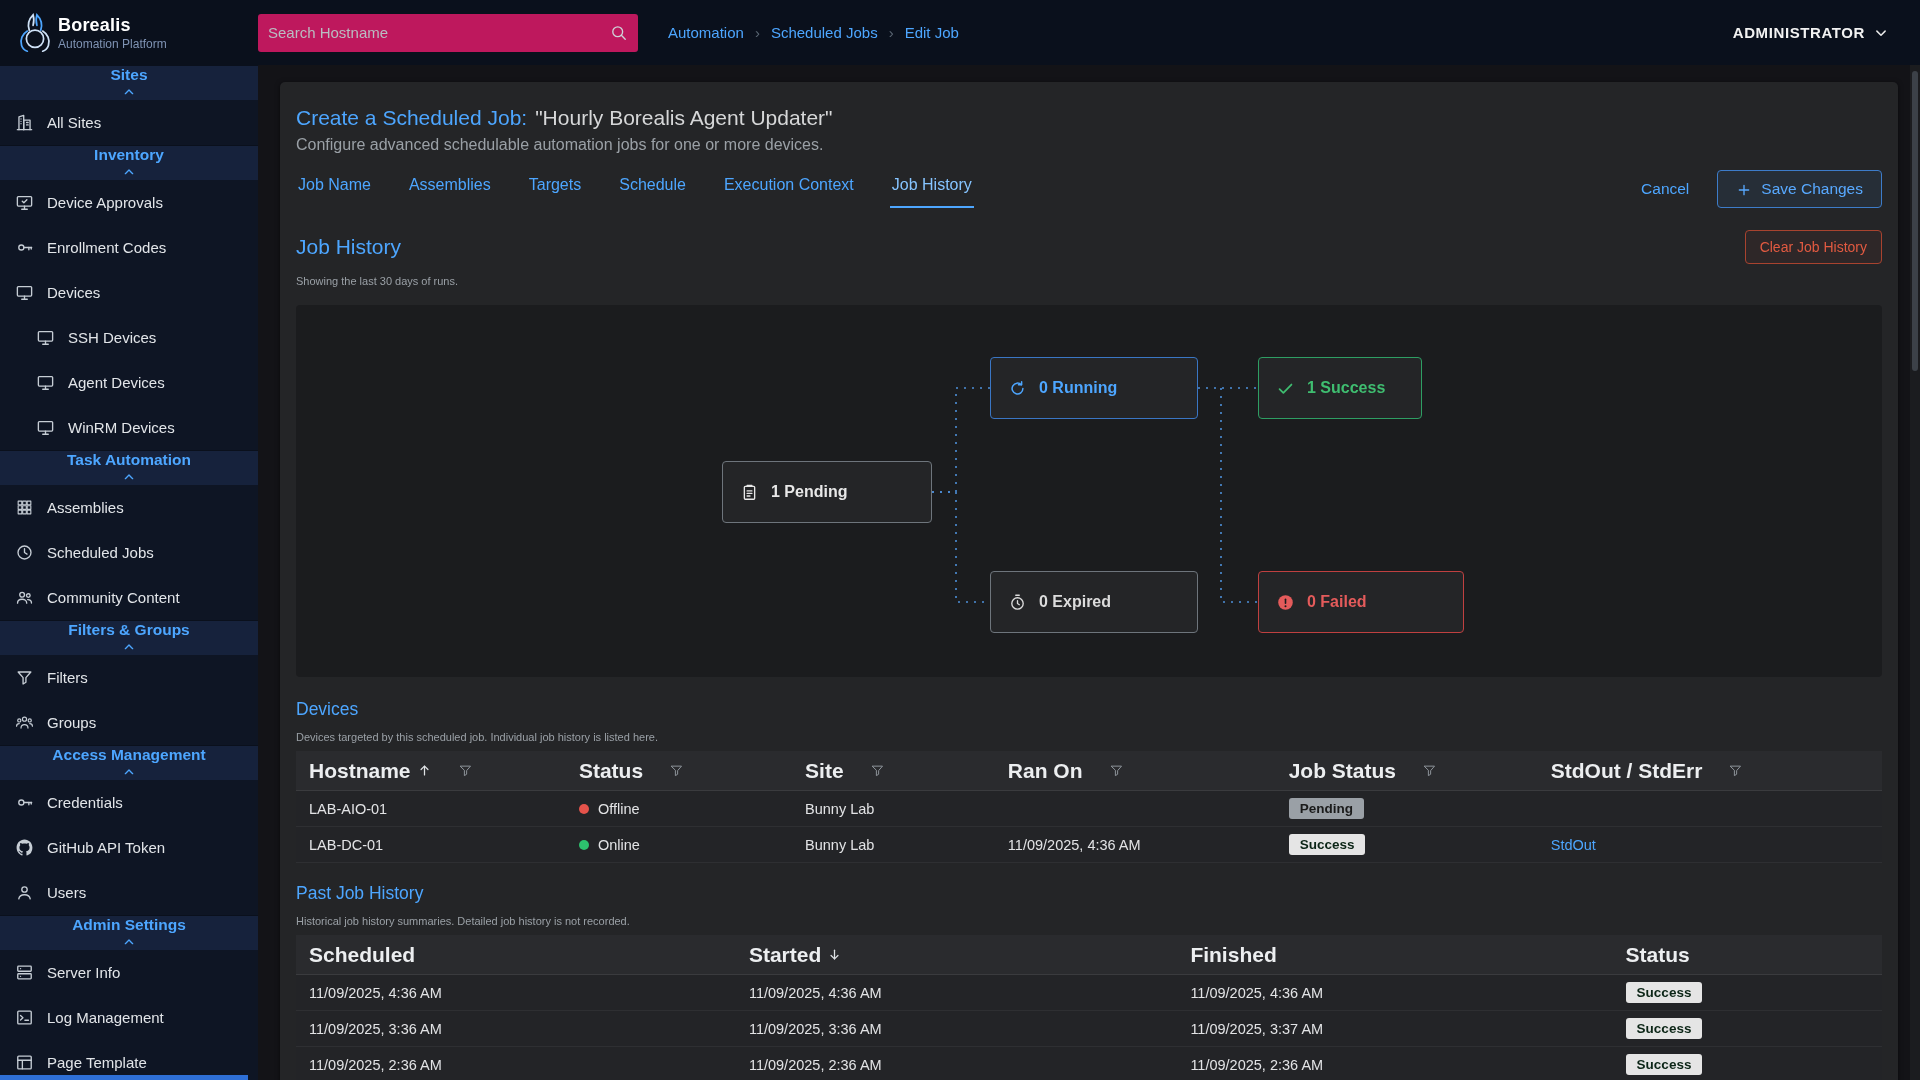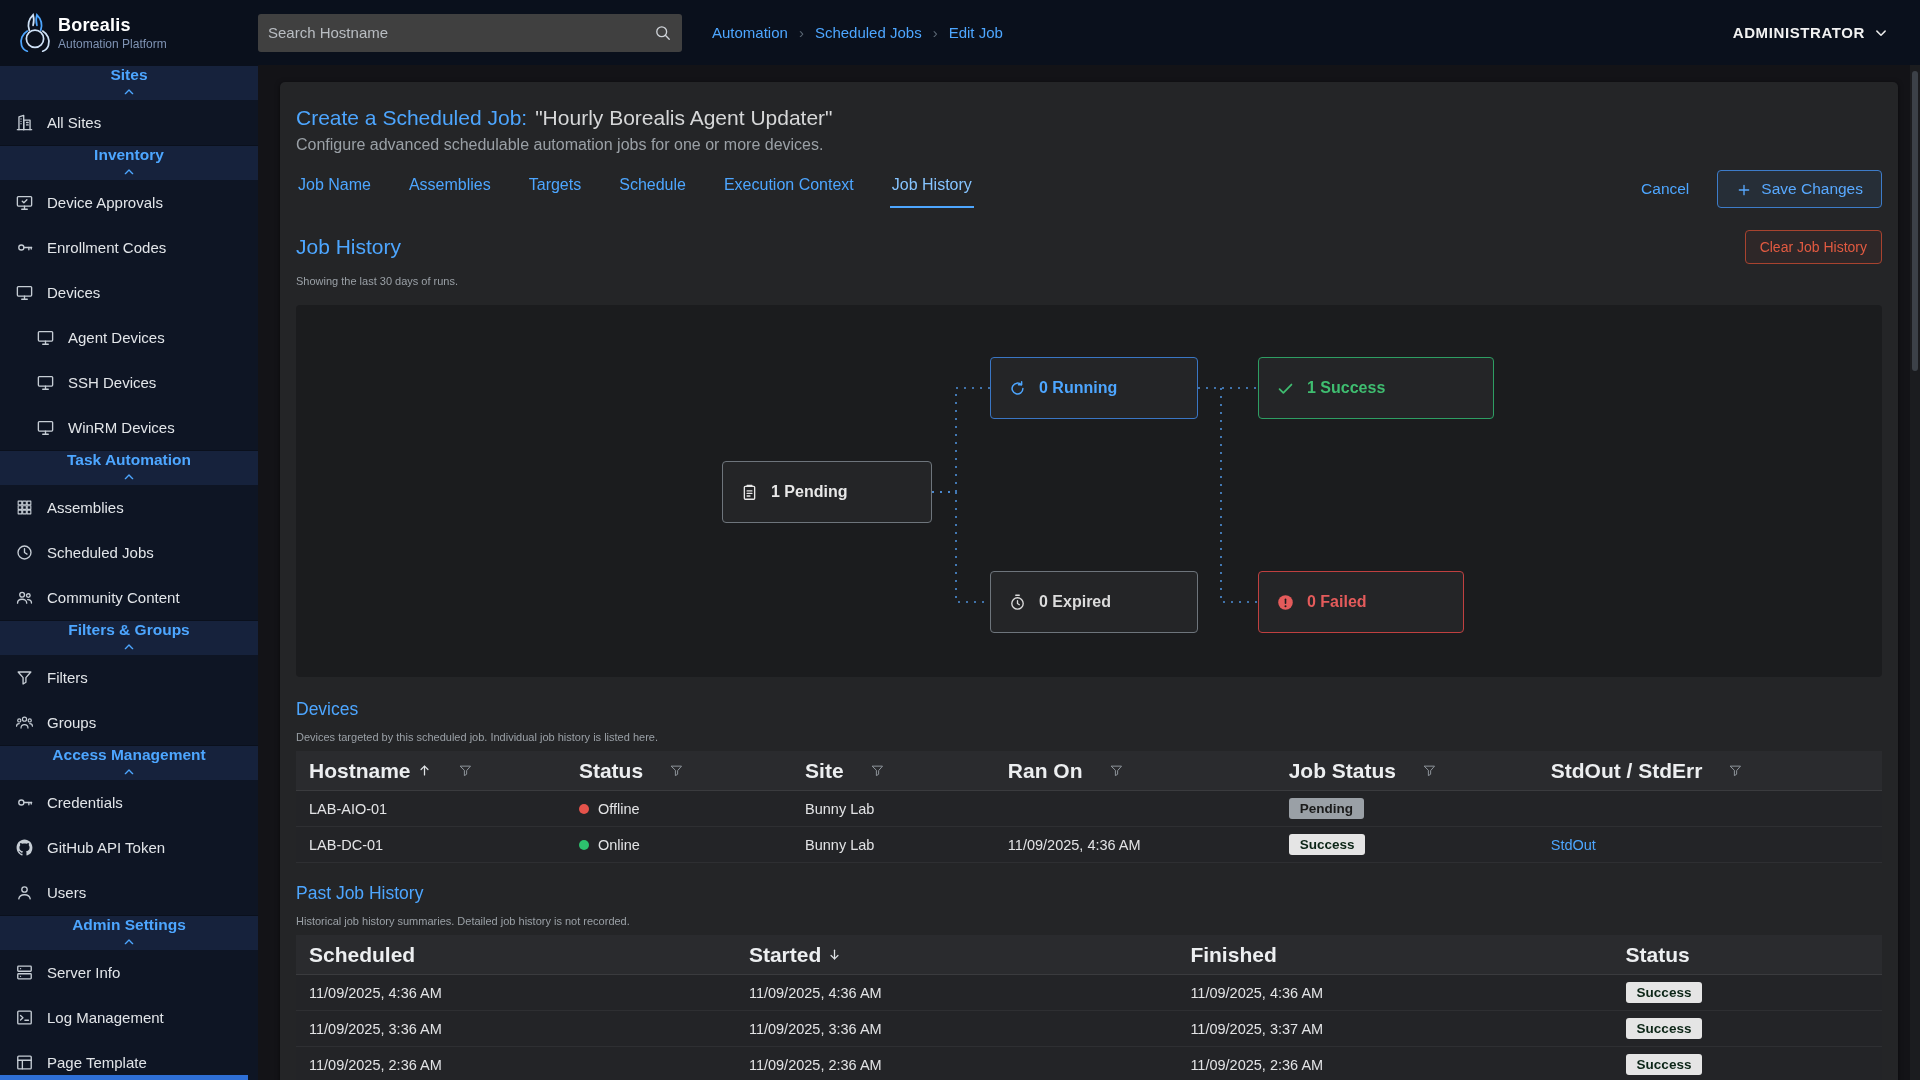--- a/index.html
+++ b/index.html
@@ -7,21 +7,21 @@
     font-family:"Liberation Sans", sans-serif; color:#e6e6e6; }
 
   
   .topbar { position:absolute; top:0; left:0; right:0; height:65px; background:#0a101c;
     display:flex; align-items:center; z-index:20; }
   .brand { width:258px; display:flex; align-items:center; padding-left:12px; flex:0 0 auto; }
   .logo { width:46px; height:46px; display:inline-flex; }
   .logo svg { width:100%; height:100%; }
   .brand-name { font-size:18px; font-weight:bold; color:#ffffff; letter-spacing:.2px; }
   .brand-sub { font-size:12px; color:#7f93b4; margin-top:1px; }
-  .search { width:424px; height:38px; background:#404040; border-radius:3px;
+  .search { width:380px; height:38px; background:#be185d; border-radius:3px;
     display:flex; align-items:center; padding:0 10px; }
   .search input { flex:1; background:transparent; border:none; outline:none; color:#dddddd;
     font-size:15px; font-family:inherit; }
   .search input::placeholder { color:#b9bdc2; }
   .icon { display:inline-flex; width:20px; height:20px; color:#c6cdd5; }
   .icon svg { width:100%; height:100%; display:block; }
   .search-ic { width:19px; height:19px; color:#cfd3d8; cursor:pointer; }
   .breadcrumb { margin-left:30px; display:flex; align-items:center; gap:11px; font-size:15px; }
   .crumb { color:#4da6ff; cursor:pointer; }
   .crumb-sep { color:#5a6673; }
@@ -69,21 +69,21 @@
   .h3.past { margin-top:20px; }
 
   
   .flow { position:relative; margin-top:18px; background:#1b1c1e; border-radius:4px; height:372px; }
   .flow svg.connectors { position:absolute; left:0; top:0; }
   .flow-box { position:absolute; display:flex; align-items:center; gap:12px; padding:0 17px;
     height:62px; background:#242527; border:1px solid; border-radius:4px; font-weight:bold; font-size:16px; }
   .flow-box .icon { width:19px; height:19px; color:inherit; }
   .flow-box.pending { border-color:#6e757c; color:#e8e8e8; left:426px; top:156px; width:210px; }
   .flow-box.running { border-color:#3a76c4; color:#4da6ff; left:694px; top:52px; width:208px; }
-  .flow-box.success { border-color:#2e9e63; color:#3fbd70; left:962px; top:52px; width:236px; }
+  .flow-box.success { border-color:#2e9e63; color:#3fbd70; left:962px; top:52px; width:164px; }
   .flow-box.expired { border-color:#6e757c; color:#dcdcdc; left:694px; top:266px; width:208px; }
   .flow-box.failed  { border-color:#c04040; color:#e45b5b; left:962px; top:266px; width:206px; }
 
   
   .tbl { margin-top:8px; }
   .thead { display:grid; align-items:center; background:#2a2b2e; height:40px; padding:0 13px;
     border-bottom:1px solid #3a3b3e; font-size:21px; font-weight:bold; color:#eceef0; }
   .trow { display:grid; align-items:center; height:36px; padding:0 13px; border-bottom:1px solid #2e2f32;
     font-size:14.5px; color:#e2e3e5; background:#232427; }
   .dev-grid  { grid-template-columns:17.3% 14.5% 13% 18% 16.8% 1fr; }
@@ -206,30 +206,30 @@
         </span>
         <span>Devices</span>
       </div>
       <div class="sb-item indent">
         <span class="icon">
           <svg viewBox="0 0 24 24" fill="none" stroke="currentColor" stroke-width="1.7" stroke-linecap="round" stroke-linejoin="round">
             <rect x="3" y="4.5" width="18" height="12" rx="1.2"></rect>
             <path d="M8.5 20.5h7M12 16.5v4"></path>
           </svg>
         </span>
-        <span>Agent Devices</span>
+        <span>SSH Devices</span>
       </div>
       <div class="sb-item indent">
         <span class="icon">
           <svg viewBox="0 0 24 24" fill="none" stroke="currentColor" stroke-width="1.7" stroke-linecap="round" stroke-linejoin="round">
             <rect x="3" y="4.5" width="18" height="12" rx="1.2"></rect>
             <path d="M8.5 20.5h7M12 16.5v4"></path>
           </svg>
         </span>
-        <span>SSH Devices</span>
+        <span>Agent Devices</span>
       </div>
       <div class="sb-item indent">
         <span class="icon">
           <svg viewBox="0 0 24 24" fill="none" stroke="currentColor" stroke-width="1.7" stroke-linecap="round" stroke-linejoin="round">
             <rect x="3" y="4.5" width="18" height="12" rx="1.2"></rect>
             <path d="M8.5 20.5h7M12 16.5v4"></path>
           </svg>
         </span>
         <span>WinRM Devices</span>
       </div>

